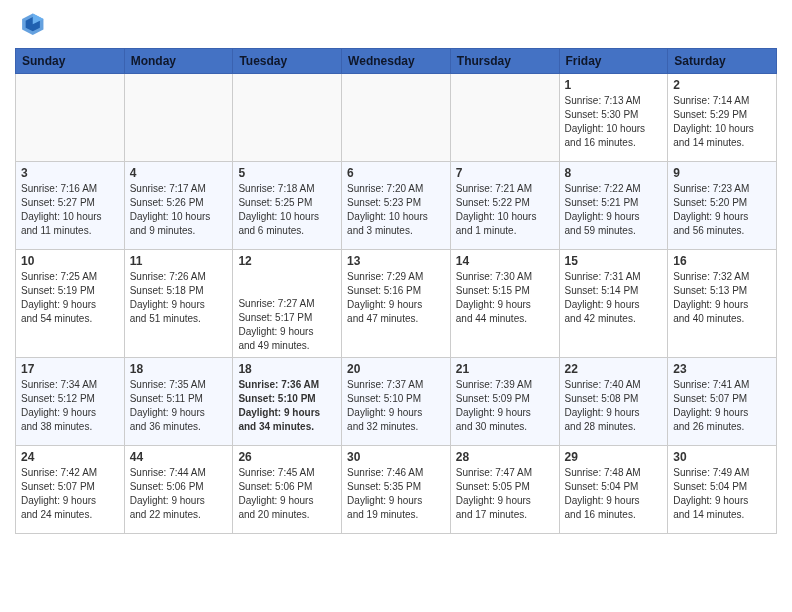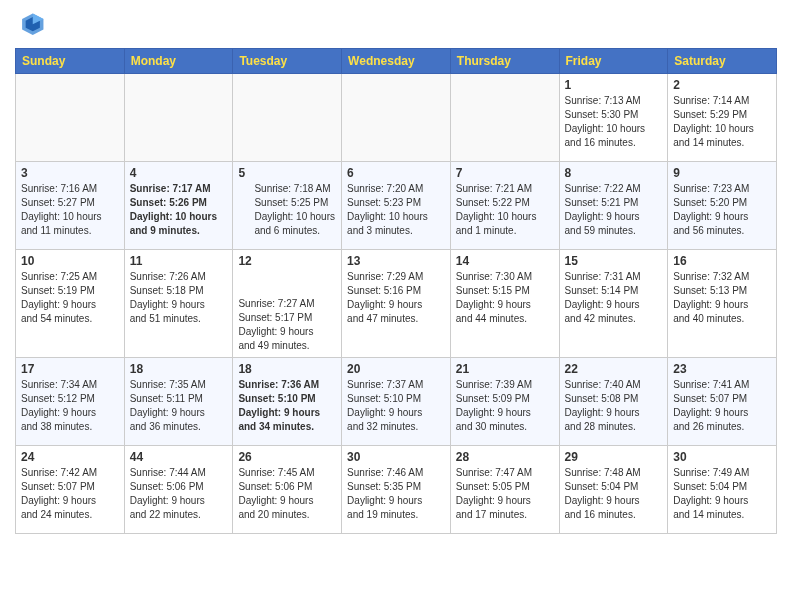--- a/index.html
+++ b/index.html
@@ -49,21 +49,21 @@
       font-size: 14px;
       color: #555;
     }
     .calendar {
       width: 100%;
       border-collapse: collapse;
       table-layout: fixed;
     }
     .calendar th {
       background-color: #4472C4;
-      color: #fde047;
+      color: #0f172a;
       font-size: 12px;
       font-weight: bold;
       text-align: left;
       padding: 5px 6px;
       border: 1px solid #3a62b0;
     }
     .calendar td {
       border: 1px solid #ccc;
       vertical-align: top;
       padding: 4px 5px;
@@ -153,28 +153,28 @@
         <tr>
           <td>
             <span class="day-number">3</span>
             <div class="day-info" style="white-space: pre-line;">Sunrise: 7:16 AM
 Sunset: 5:27 PM
 Daylight: 10 hours
 and 11 minutes.</div>
           </td>
           <td>
             <span class="day-number">4</span>
-            <div class="day-info" style="white-space: pre-line; font-weight: bold;">Sunrise: 7:17 AM
+            <div class="day-info" style="white-space: pre-line;">Sunrise: 7:17 AM
 Sunset: 5:26 PM
 Daylight: 10 hours
 and 9 minutes.</div>
           </td>
           <td>
             <span class="day-number">5</span>
-            <div class="day-info" style="white-space: pre-line; margin-left: 16px;">Sunrise: 7:18 AM
+            <div class="day-info" style="white-space: pre-line;">Sunrise: 7:18 AM
 Sunset: 5:25 PM
 Daylight: 10 hours
 and 6 minutes.</div>
           </td>
           <td>
             <span class="day-number">6</span>
             <div class="day-info" style="white-space: pre-line;">Sunrise: 7:20 AM
 Sunset: 5:23 PM
 Daylight: 10 hours
 and 3 minutes.</div>

